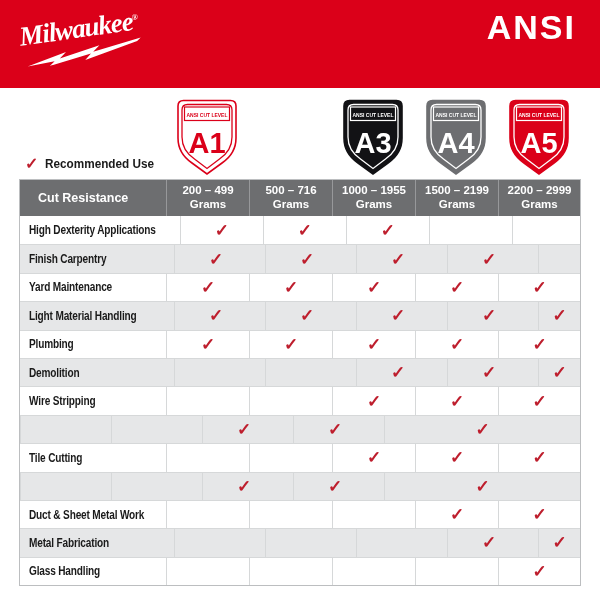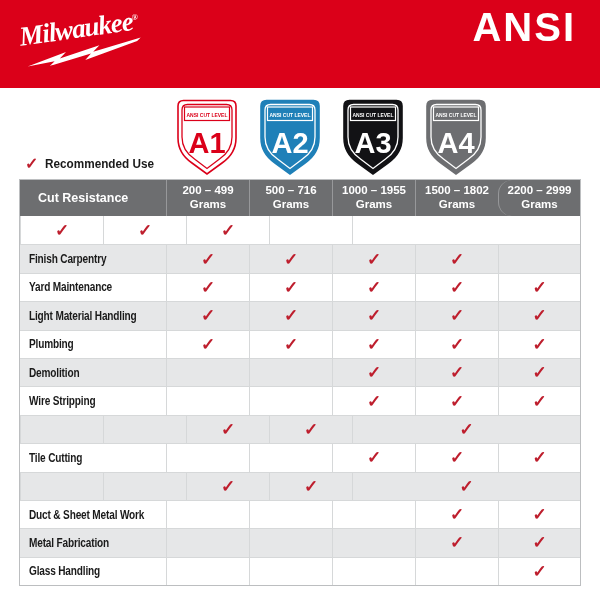--- a/index.html
+++ b/index.html
@@ -6,40 +6,40 @@
   html,body { background:#fff; }
   body { font-family:"Liberation Sans", sans-serif; width:600px; height:600px; overflow:hidden; }
   .page { position:relative; width:600px; height:600px; background:#fff; }
 
   
   .banner { position:absolute; left:0; top:0; width:600px; height:88px; background:var(--brand-red); }
   .logo-wrap { position:absolute; left:20px; top:12px; width:140px; transform:rotate(-8deg); color:#fff; }
   .logo-text { font-family:"Liberation Serif", serif; font-style:italic; font-weight:bold; font-size:27px; letter-spacing:-1px; white-space:nowrap; }
   .logo-reg { font-size:8px; vertical-align:super; font-style:normal; }
   .bolt { display:block; margin:-1px 0 0 4px; }
-  .banner-title { position:absolute; right:24px; top:11px; text-align:right; color:#fff; font-weight:bold; font-size:40px; line-height:32px; letter-spacing:2px; }
+  .banner-title { position:absolute; right:24px; top:11px; text-align:right; color:#fff; font-weight:bold; font-size:34px; line-height:32px; letter-spacing:2px; }
 
   
   .shields { position:absolute; left:0; top:97px; width:480px; height:82px; }
   .shield { position:absolute; top:0; width:66px; height:80px; }
   svg text { font-family:"Liberation Sans", sans-serif; }
 
   
   .legend { position:absolute; left:25px; top:154px; height:20px; display:flex; align-items:center; gap:7px; }
   .legend .chk { color:var(--check-red); font-size:16px; font-weight:bold; line-height:1; }
   .legend .lbl { font-size:12.5px; font-weight:bold; color:#1a1a1a; transform:scaleX(.94); transform-origin:0 50%; white-space:nowrap; }
 
   
   .table { position:absolute; left:19px; top:179px; width:562px; border:1px solid var(--outer-border); background:#fff; }
   .thead { display:flex; height:36px; background:var(--header-gray); color:#fff; }
   .th-label { flex:0 0 146px; display:flex; align-items:center; padding-left:18px; font-size:12.5px; font-weight:bold; }
   .th-range { flex:0 0 83px; display:flex; flex-direction:column; align-items:center; justify-content:center; font-size:11.5px; font-weight:bold; line-height:1.2; border-left:1px solid #97989a; text-align:center; }
-  .th-range:last-child { flex:1 1 auto;border-radius:14px; }
+  .th-range:last-child { flex:1 1 auto; }
   .trow { display:flex; height:28.4px; background:#fff; }
-  .trow.alt { background:var(--alt-row); }
+  .trow.alt { background:var(--alt-row);gap:8px; }
   .trow + .trow { border-top:1px solid var(--grid-line); }
   .td-label { flex:0 0 146px; display:flex; align-items:center; padding-left:9px; }
   .td-label span { font-size:12px; font-weight:bold; color:#1a1a1a; white-space:nowrap; transform:scaleX(.84); transform-origin:0 50%; letter-spacing:-.2px; }
   .td-cell { flex:0 0 83px; display:flex; align-items:center; justify-content:center; border-left:1px solid var(--grid-line); }
   .td-cell:last-child { flex:1 1 auto; }
   .td-cell .chk { color:var(--check-red); font-size:17px; font-weight:bold; line-height:1; }
 </style>
 </head>
 <body>
 
@@ -57,42 +57,42 @@
     </div>
   </header>
 
   <div class="shields">
       <div class="shield" style="left: 174px;"><svg viewBox="0 0 66 80" width="66" height="80">
           <path d="M4 9 Q4 3.5 9.5 3.5 L56.5 3.5 Q62 3.5 62 9 L62 41 Q62 56.5 48 66 L33 77 L18 66 Q4 56.5 4 41 Z" fill="#FFFFFF" stroke="#DB0019" stroke-width="1.6"></path>
           <path d="M8 13 Q8 7.5 13.5 7.5 L52.5 7.5 Q58 7.5 58 13 L58 40 Q58 53.5 45.5 62 L33 71.5 L20.5 62 Q8 53.5 8 40 Z" fill="none" stroke="#DB0019" stroke-width="1.3"></path>
           <rect x="10.5" y="10" width="45" height="13.5" fill="none" stroke="#DB0019" stroke-width="1.2"></rect>
           <text x="33" y="19.6" text-anchor="middle" font-size="6.2" font-weight="bold" fill="#DB0019" textLength="41" lengthAdjust="spacingAndGlyphs">ANSI CUT LEVEL</text>
           <text x="33" y="55.5" text-anchor="middle" font-size="29" font-weight="bold" fill="#DB0019">A1</text>
-        </svg></div>
-      <div class="shield" style="left: 257px;"><svg viewBox="0 0 66 80" width="66" height="80">
-          <path d="M4 9 Q4 3.5 9.5 3.5 L56.5 3.5 Q62 3.5 62 9 L62 41 Q62 56.5 48 66 L33 77 L18 66 Q4 56.5 4 41 Z" fill="#1F80B8" stroke="#1F80B8" stroke-width="1.6"></path>
-          <path d="M8 13 Q8 7.5 13.5 7.5 L52.5 7.5 Q58 7.5 58 13 L58 40 Q58 53.5 45.5 62 L33 71.5 L20.5 62 Q8 53.5 8 40 Z" fill="none" stroke="#FFFFFF" stroke-width="1.3"></path>
-          <rect x="10.5" y="10" width="45" height="13.5" fill="none" stroke="#FFFFFF" stroke-width="1.2"></rect>
-          <text x="33" y="19.6" text-anchor="middle" font-size="6.2" font-weight="bold" fill="#FFFFFF" textLength="41" lengthAdjust="spacingAndGlyphs">ANSI CUT LEVEL</text>
-          <text x="33" y="55.5" text-anchor="middle" font-size="29" font-weight="bold" fill="#FFFFFF">A2</text>
         </svg></div>
       <div class="shield" style="left: 340px;"><svg viewBox="0 0 66 80" width="66" height="80">
           <path d="M4 9 Q4 3.5 9.5 3.5 L56.5 3.5 Q62 3.5 62 9 L62 41 Q62 56.5 48 66 L33 77 L18 66 Q4 56.5 4 41 Z" fill="#121215" stroke="#121215" stroke-width="1.6"></path>
           <path d="M8 13 Q8 7.5 13.5 7.5 L52.5 7.5 Q58 7.5 58 13 L58 40 Q58 53.5 45.5 62 L33 71.5 L20.5 62 Q8 53.5 8 40 Z" fill="none" stroke="#FFFFFF" stroke-width="1.3"></path>
           <rect x="10.5" y="10" width="45" height="13.5" fill="none" stroke="#FFFFFF" stroke-width="1.2"></rect>
           <text x="33" y="19.6" text-anchor="middle" font-size="6.2" font-weight="bold" fill="#FFFFFF" textLength="41" lengthAdjust="spacingAndGlyphs">ANSI CUT LEVEL</text>
           <text x="33" y="55.5" text-anchor="middle" font-size="29" font-weight="bold" fill="#FFFFFF">A3</text>
         </svg></div>
       <div class="shield" style="left: 423px;"><svg viewBox="0 0 66 80" width="66" height="80">
           <path d="M4 9 Q4 3.5 9.5 3.5 L56.5 3.5 Q62 3.5 62 9 L62 41 Q62 56.5 48 66 L33 77 L18 66 Q4 56.5 4 41 Z" fill="#6D6E71" stroke="#6D6E71" stroke-width="1.6"></path>
           <path d="M8 13 Q8 7.5 13.5 7.5 L52.5 7.5 Q58 7.5 58 13 L58 40 Q58 53.5 45.5 62 L33 71.5 L20.5 62 Q8 53.5 8 40 Z" fill="none" stroke="#FFFFFF" stroke-width="1.3"></path>
           <rect x="10.5" y="10" width="45" height="13.5" fill="none" stroke="#FFFFFF" stroke-width="1.2"></rect>
           <text x="33" y="19.6" text-anchor="middle" font-size="6.2" font-weight="bold" fill="#FFFFFF" textLength="41" lengthAdjust="spacingAndGlyphs">ANSI CUT LEVEL</text>
           <text x="33" y="55.5" text-anchor="middle" font-size="29" font-weight="bold" fill="#FFFFFF">A4</text>
         </svg></div>
+      <div class="shield" style="left: 506px;"><svg viewBox="0 0 66 80" width="66" height="80">
+          <path d="M4 9 Q4 3.5 9.5 3.5 L56.5 3.5 Q62 3.5 62 9 L62 41 Q62 56.5 48 66 L33 77 L18 66 Q4 56.5 4 41 Z" fill="#DB0019" stroke="#DB0019" stroke-width="1.6"></path>
+          <path d="M8 13 Q8 7.5 13.5 7.5 L52.5 7.5 Q58 7.5 58 13 L58 40 Q58 53.5 45.5 62 L33 71.5 L20.5 62 Q8 53.5 8 40 Z" fill="none" stroke="#FFFFFF" stroke-width="1.3"></path>
+          <rect x="10.5" y="10" width="45" height="13.5" fill="none" stroke="#FFFFFF" stroke-width="1.2"></rect>
+          <text x="33" y="19.6" text-anchor="middle" font-size="6.2" font-weight="bold" fill="#FFFFFF" textLength="41" lengthAdjust="spacingAndGlyphs">ANSI CUT LEVEL</text>
+          <text x="33" y="55.5" text-anchor="middle" font-size="29" font-weight="bold" fill="#FFFFFF">A5</text>
+        </svg></div>
     </div>
 
   <div class="legend">
     <span class="chk">✓</span>
     <span class="lbl">Recommended Use</span>
   </div>
 
   <div class="table">
     <div class="thead">
       <div class="th-label">Cut Resistance</div>
@@ -102,30 +102,33 @@
         </div>
         <div class="th-range">
           <div>500 – 716</div>
           <div>Grams</div>
         </div>
         <div class="th-range">
           <div>1000 – 1955</div>
           <div>Grams</div>
         </div>
         <div class="th-range">
-          <div>1500 – 1802</div>
+          <div>1500 – 2199</div>
           <div>Grams</div>
         </div>
         <div class="th-range">
           <div>2200 – 2999</div>
           <div>Grams</div>
         </div>
       </div>
     <div class="tbody">
         <div class="trow">
+          <div class="td-label">
+            <span>High Dexterity Applications</span>
+          </div>
           <div class="td-cell">
             <span class="chk">✓</span>
           </div>
           <div class="td-cell">
             <span class="chk">✓</span>
           </div>
           <div class="td-cell">
             <span class="chk">✓</span>
           </div>
           <div class="td-cell"></div>

